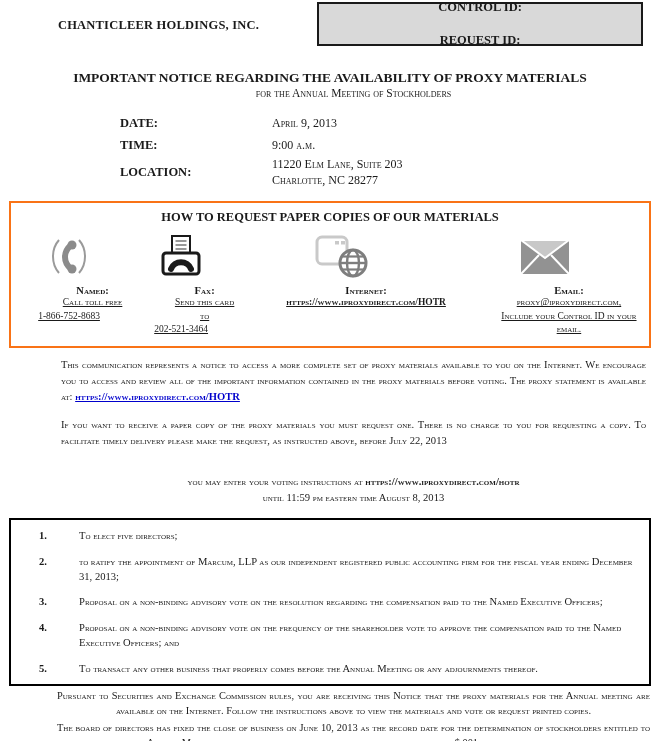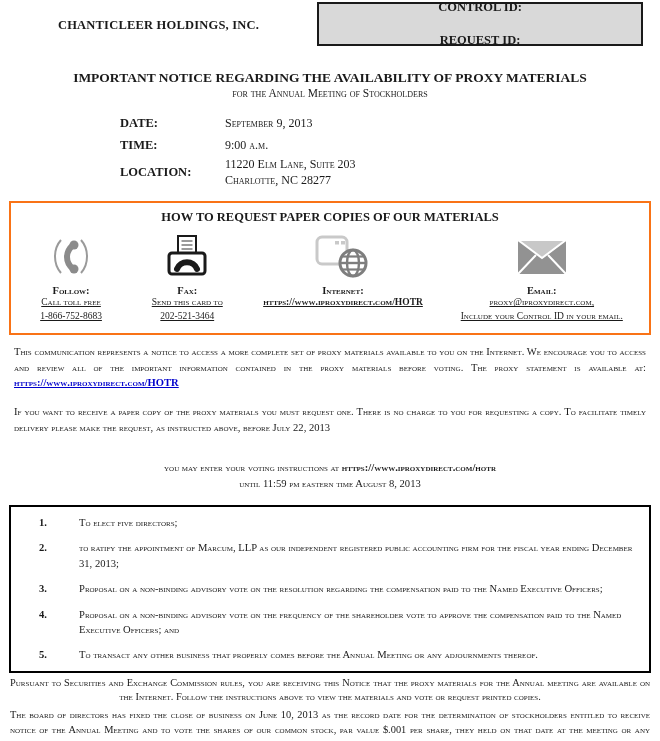--- a/index.html
+++ b/index.html
@@ -4,21 +4,21 @@
 <style>
   html,body{margin:0;padding:0;background:#fff;}
   .page{
     position:relative;
     width:660px;height:741px;
     background:#fff;
     font-family:"Liberation Serif", serif;
     color:#1a1a1a;
     overflow:hidden;
   }
-  .sc{font-variant:small-caps;}
+  .sc{font-variant:small-caps;padding-left:47px;}
   
   .header-row{display:flex;align-items:flex-start;padding:2px 17px 0 0;}
   .company{flex:1;text-align:center;font-weight:bold;font-size:12.5px;padding-top:16px;letter-spacing:.2px;}
   .id-box{
     width:322px;height:40px;
     background:#d9d9d9;
     border:2px solid #1a1a1a;
     display:flex;flex-direction:column;justify-content:center;
     text-align:center;font-weight:bold;font-size:12.5px;gap:18px;
   }
@@ -74,21 +74,21 @@
       <div>REQUEST ID:</div>
     </div>
   </div>
 
   <div class="title">IMPORTANT NOTICE REGARDING THE AVAILABILITY OF PROXY MATERIALS</div>
   <div class="subtitle sc">for the Annual Meeting of Stockholders</div>
 
   <div class="meeting">
     <div class="m-row">
       <div class="m-label">DATE:</div>
-      <div class="m-val sc">September 9, 2013</div>
+      <div class="m-val sc">April 9, 2013</div>
     </div>
     <div class="m-row">
       <div class="m-label">TIME:</div>
       <div class="m-val sc">9:00 a.m.</div>
     </div>
     <div class="m-row">
       <div class="m-label">LOCATION:</div>
       <div class="m-val sc">
         <div>11220 Elm Lane, Suite 203</div>
         <div>Charlotte, NC 28277</div>
@@ -103,21 +103,21 @@
       <div class="req-col c-phone">
         <div class="req-icon">
           <svg width="42" height="46" viewBox="0 0 42 46">
             <path d="M11 6 C 3 15 3 30 11 39" fill="none" stroke="#9a9a9a" stroke-width="2"></path>
             <path d="M31 6 C 39 15 39 30 31 39" fill="none" stroke="#9a9a9a" stroke-width="2"></path>
             <path d="M23 11 C 15 18 15 28 23 35" fill="none" stroke="#8b8b8b" stroke-width="6" stroke-linecap="round"></path>
             <circle cx="24" cy="11" r="4.5" fill="#8b8b8b"></circle>
             <circle cx="24" cy="35" r="4.5" fill="#8b8b8b"></circle>
           </svg>
         </div>
-        <div class="req-label sc">Follow:</div>
+        <div class="req-label sc">Named:</div>
         <div class="req-line sc">Call toll free</div>
         <div class="req-line">1-866-752-8683</div>
       </div>
 
       <div class="req-col c-fax">
         <div class="req-icon">
           <svg width="46" height="46" viewBox="0 0 46 46">
             <rect x="14" y="2" width="18" height="17" fill="#fff" stroke="#1a1a1a" stroke-width="2"></rect>
             <line x1="17.5" y1="7" x2="28.5" y2="7" stroke="#9a9a9a" stroke-width="2"></line>
             <line x1="17.5" y1="11" x2="28.5" y2="11" stroke="#9a9a9a" stroke-width="2"></line>

